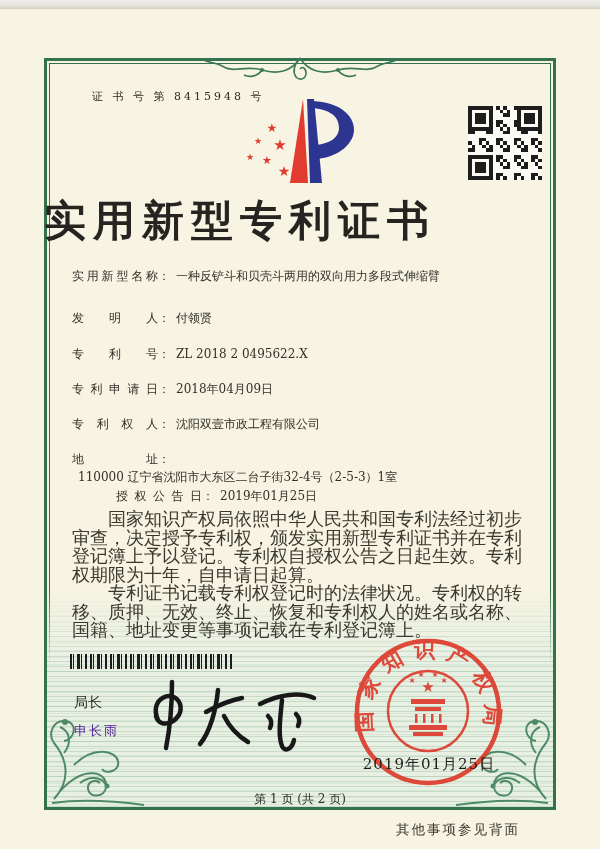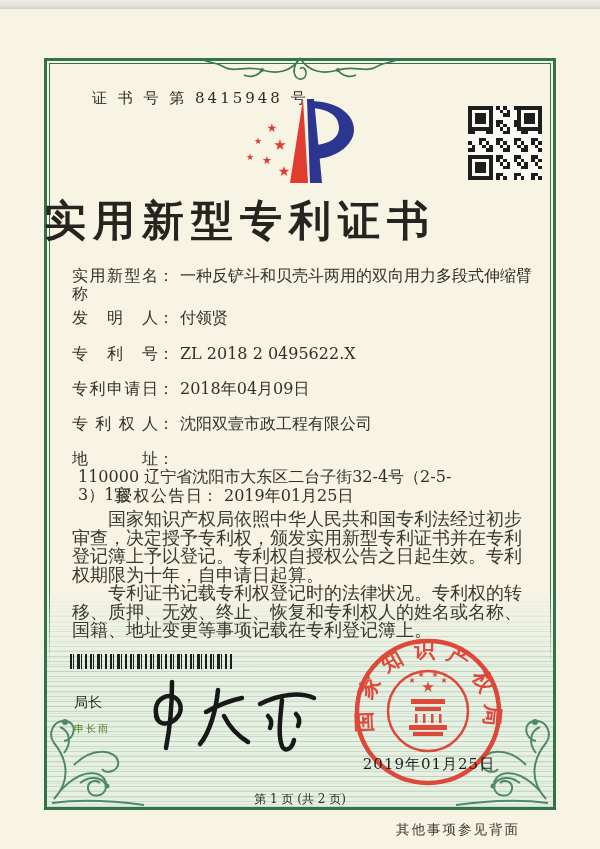--- a/index.html
+++ b/index.html
@@ -15,47 +15,47 @@
     border:3px solid #35714f;box-sizing:border-box;
     box-shadow:inset 0 0 0 2px #f7f4e3, inset 0 0 0 3px #35714f;}
   .guilloche{position:absolute;left:47px;top:590px;width:506px;height:217px;
     background-color:#e8f0e4;
     background-image:
       repeating-linear-gradient(0deg, rgba(120,170,130,.30) 0 1px, rgba(120,170,130,0) 1px 5px),
       repeating-linear-gradient(0deg, rgba(120,170,130,0) 0 2px, rgba(120,170,130,.15) 2px 3px, rgba(120,170,130,0) 3px 7px);
     -webkit-mask-image:linear-gradient(180deg,transparent 0,#000 75px);
             mask-image:linear-gradient(180deg,transparent 0,#000 75px);}
   .ornament{position:absolute;pointer-events:none;}
-  .cert-no{position:absolute;left:92px;top:89px;font-size:15px;letter-spacing:3px;color:#2b2a26;}
+  .cert-no{position:absolute;left:92px;top:89px;font-size:11px;letter-spacing:3px;color:#2b2a26;}
   .logo{position:absolute;left:240px;top:94px;width:145px;height:96px;}
   .qr{position:absolute;left:468px;top:106px;width:74px;height:74px;background:#fbfaf4;}
   .title{position:absolute;left:0;top:193px;width:480px;text-align:center;
     font-size:42px;font-weight:600;letter-spacing:7px;color:#262420;}
-  .field-row{position:absolute;left:72px;width:470px;font-size:16px;line-height:18px;color:#33302a;}
+  .field-row{position:absolute;left:72px;width:470px;font-size:12px;line-height:18px;color:#33302a;}
   .flabel{display:inline-block;width:86px;text-align:justify;text-align-last:justify;vertical-align:top;}
   .fcolon{vertical-align:top;}
   .fvalue{display:inline-block;margin-left:6px;vertical-align:top;}
   .row-name  {top:267px;} .row-inventor{top:309px;} .row-patno {top:345px;}
   .row-appdate{top:380px;} .row-owner {top:415px;} .row-addr  {top:450px;}
   .row-grant {top:487px;margin-left:44px;}
   .row-addr .fvalue{width:382px;}
   .grant-pair2{position:absolute;left:230px;top:0;}
   .paras{position:absolute;left:72px;top:510px;width:460px;font-size:18px;line-height:18.5px;color:#3a372f;}
   .paras p{margin:0;text-indent:2em;}
   .barcode{position:absolute;left:70px;top:654px;width:162px;height:15px;
     background:repeating-linear-gradient(90deg,
       #1d1d1d 0 2px, rgba(0,0,0,0) 2px 3px,
       #1d1d1d 3px 4px, rgba(0,0,0,0) 4px 7px,
       #1d1d1d 7px 10px, rgba(0,0,0,0) 10px 11px,
       #1d1d1d 11px 12px, rgba(0,0,0,0) 12px 15px,
       #1d1d1d 15px 17px, rgba(0,0,0,0) 17px 20px);}
   .director-title{position:absolute;left:74px;top:694px;font-size:14px;
     font-family:"DejaVu Sans","Liberation Sans",sans-serif;color:#2b2a26;}
-  .director-name{position:absolute;left:74px;top:722px;font-size:10px;letter-spacing:2px;
-    font-family:"DejaVu Sans","Liberation Sans",sans-serif;color:#4d7c0f;}
+  .director-name{position:absolute;left:74px;top:722px;font-size:13px;letter-spacing:2px;
+    font-family:"DejaVu Sans","Liberation Sans",sans-serif;color:#4c1d95;}
   .signature{position:absolute;left:130px;top:676px;width:200px;height:80px;}
   .seal{position:absolute;left:351px;top:635px;width:154px;height:154px;opacity:.92;}
   .seal-date{position:absolute;left:352px;top:755px;width:154px;text-align:center;
     font-size:15px;letter-spacing:1px;color:#1e1d1a;}
   .page-footer{position:absolute;left:44px;top:791px;width:512px;text-align:center;
     font-size:12px;color:#2b2a26;}
   .back-note{position:absolute;left:0;top:821px;width:520px;text-align:right;
     font-size:13.5px;letter-spacing:2px;color:#3a372f;}
 </style>
 </head>

